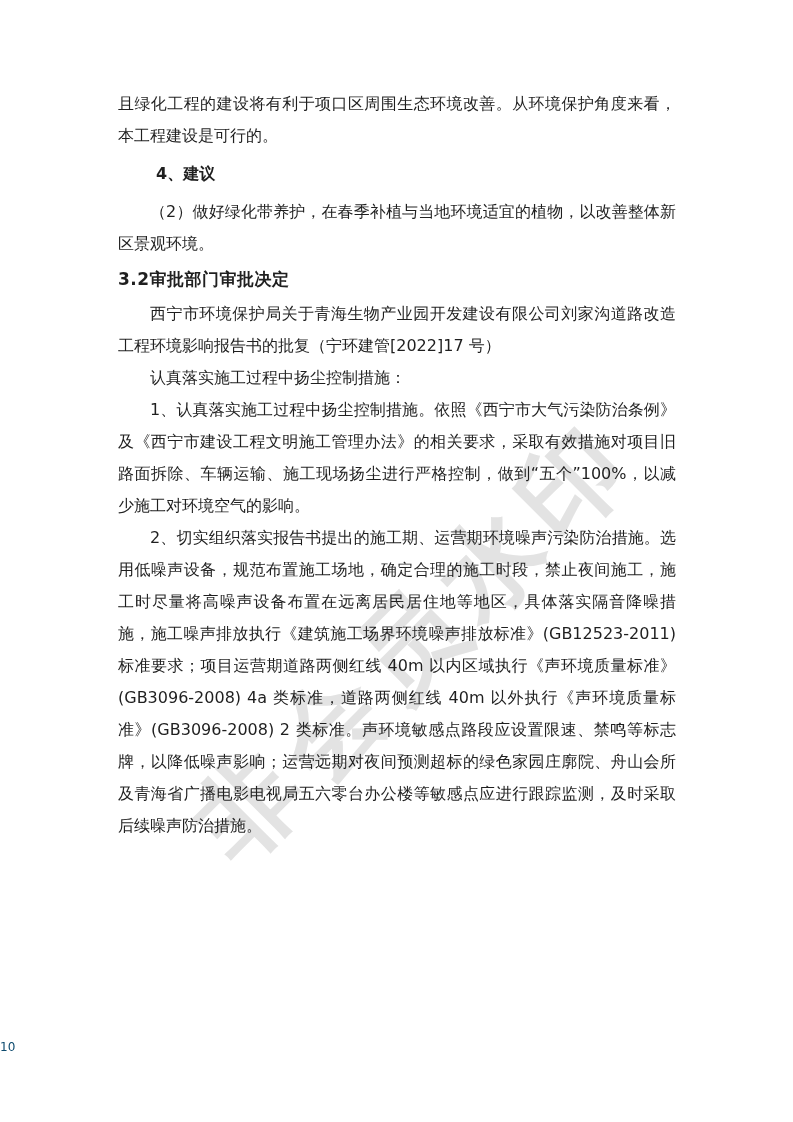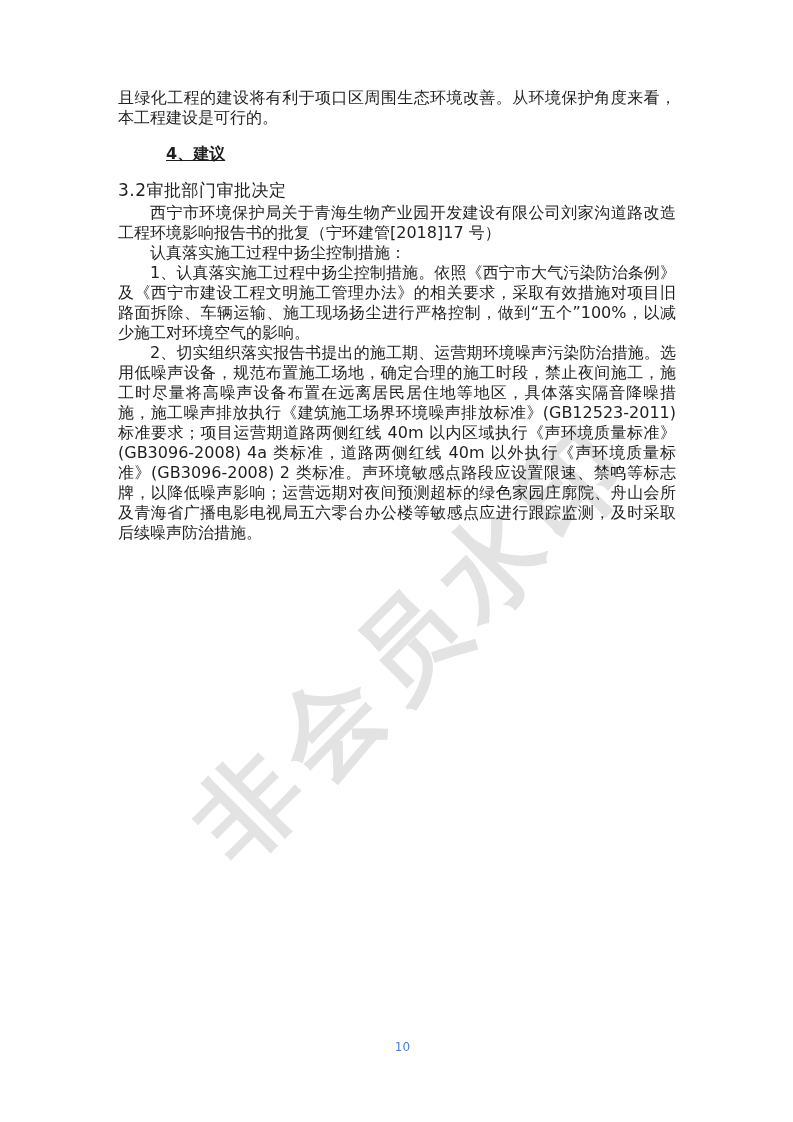--- a/index.html
+++ b/index.html
@@ -29,73 +29,71 @@
     user-select: none;
   }
   .content {
     position: absolute;
     left: 118px;
     top: 88px;
     width: 558px;
     z-index: 1;
     color: #1f1f1f;
     font-size: 16px;
-    line-height: 20px;
+    line-height: 32px;
     text-align: justify;
   }
   .para {
     margin: 0;
     text-indent: 2em;
   }
   .para.no-indent {
     text-indent: 0;
   }
   .sub-heading {
-    margin: 16px;
+    margin: 6px;
     font-weight: bold;
     text-indent: 2em;
-    text-decoration: underline;
   }
   .section-heading {
     margin: 3px 0 3px 0;
-    font-weight: normal;
+    font-weight: bold;
     font-size: 17px;
     text-indent: 0;
     letter-spacing: 0.5px;
   }
   .page-number {
     position: absolute;
     left: 0;
     right: 0;
     top: 1040px;
-    text-align: center;
     font-size: 12px;
-    color: #3b82f6;
+    color: #0c4a6e;
     z-index: 1;
-    margin-left: 12px;
   }
 </style>
 </head>
 <body>
 
 <div class="page">
 
   <div class="watermark">非会员水印</div>
 
   <div class="content">
 
     <p class="para no-indent">且绿化工程的建设将有利于项口区周围生态环境改善。从环境保护角度来看，本工程建设是可行的。</p>
 
     <p class="sub-heading">4、建议</p>
 
 
+    <p class="para">（2）做好绿化带养护，在春季补植与当地环境适宜的植物，以改善整体新区景观环境。</p>
 
     <p class="section-heading">3.2审批部门审批决定</p>
 
-    <p class="para">西宁市环境保护局关于青海生物产业园开发建设有限公司刘家沟道路改造工程环境影响报告书的批复（宁环建管[2018]17 号）</p>
+    <p class="para">西宁市环境保护局关于青海生物产业园开发建设有限公司刘家沟道路改造工程环境影响报告书的批复（宁环建管[2022]17 号）</p>
 
     <p class="para">认真落实施工过程中扬尘控制措施：</p>
 
     <p class="para">1、认真落实施工过程中扬尘控制措施。依照《西宁市大气污染防治条例》及《西宁市建设工程文明施工管理办法》的相关要求，采取有效措施对项目旧路面拆除、车辆运输、施工现场扬尘进行严格控制，做到“五个”100%，以减少施工对环境空气的影响。</p>
 
     <p class="para">2、切实组织落实报告书提出的施工期、运营期环境噪声污染防治措施。选用低噪声设备，规范布置施工场地，确定合理的施工时段，禁止夜间施工，施工时尽量将高噪声设备布置在远离居民居住地等地区，具体落实隔音降噪措施，施工噪声排放执行《建筑施工场界环境噪声排放标准》(GB12523-2011) 标准要求；项目运营期道路两侧红线 40m 以内区域执行《声环境质量标准》(GB3096-2008) 4a 类标准，道路两侧红线 40m 以外执行《声环境质量标准》(GB3096-2008) 2 类标准。声环境敏感点路段应设置限速、禁鸣等标志牌，以降低噪声影响；运营远期对夜间预测超标的绿色家园庄廓院、舟山会所及青海省广播电影电视局五六零台办公楼等敏感点应进行跟踪监测，及时采取后续噪声防治措施。</p>
 
 
   </div>
 

